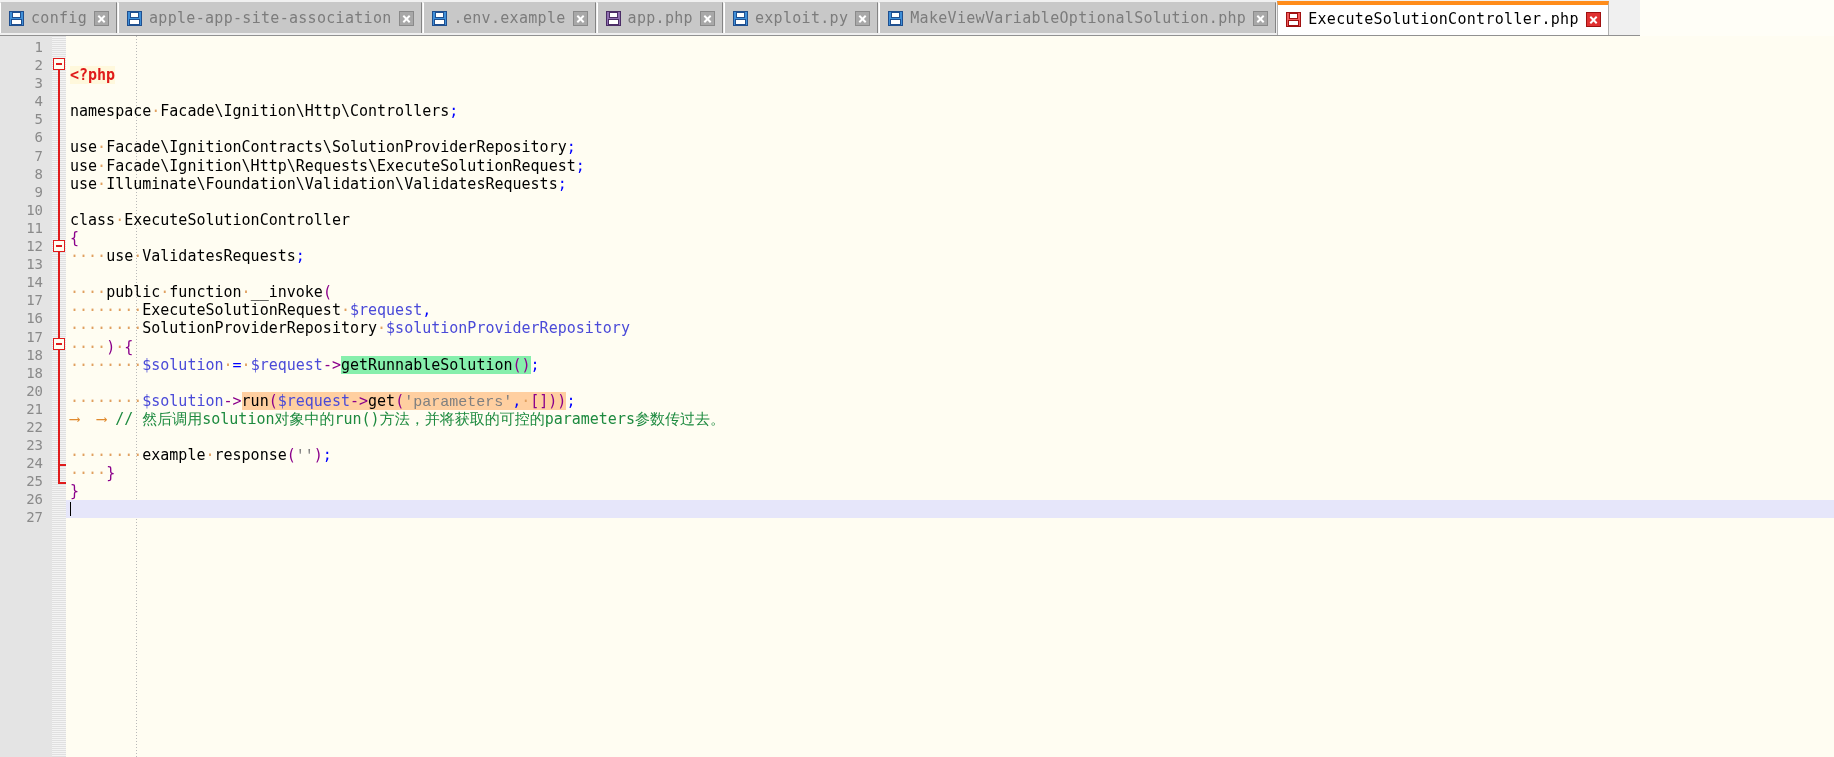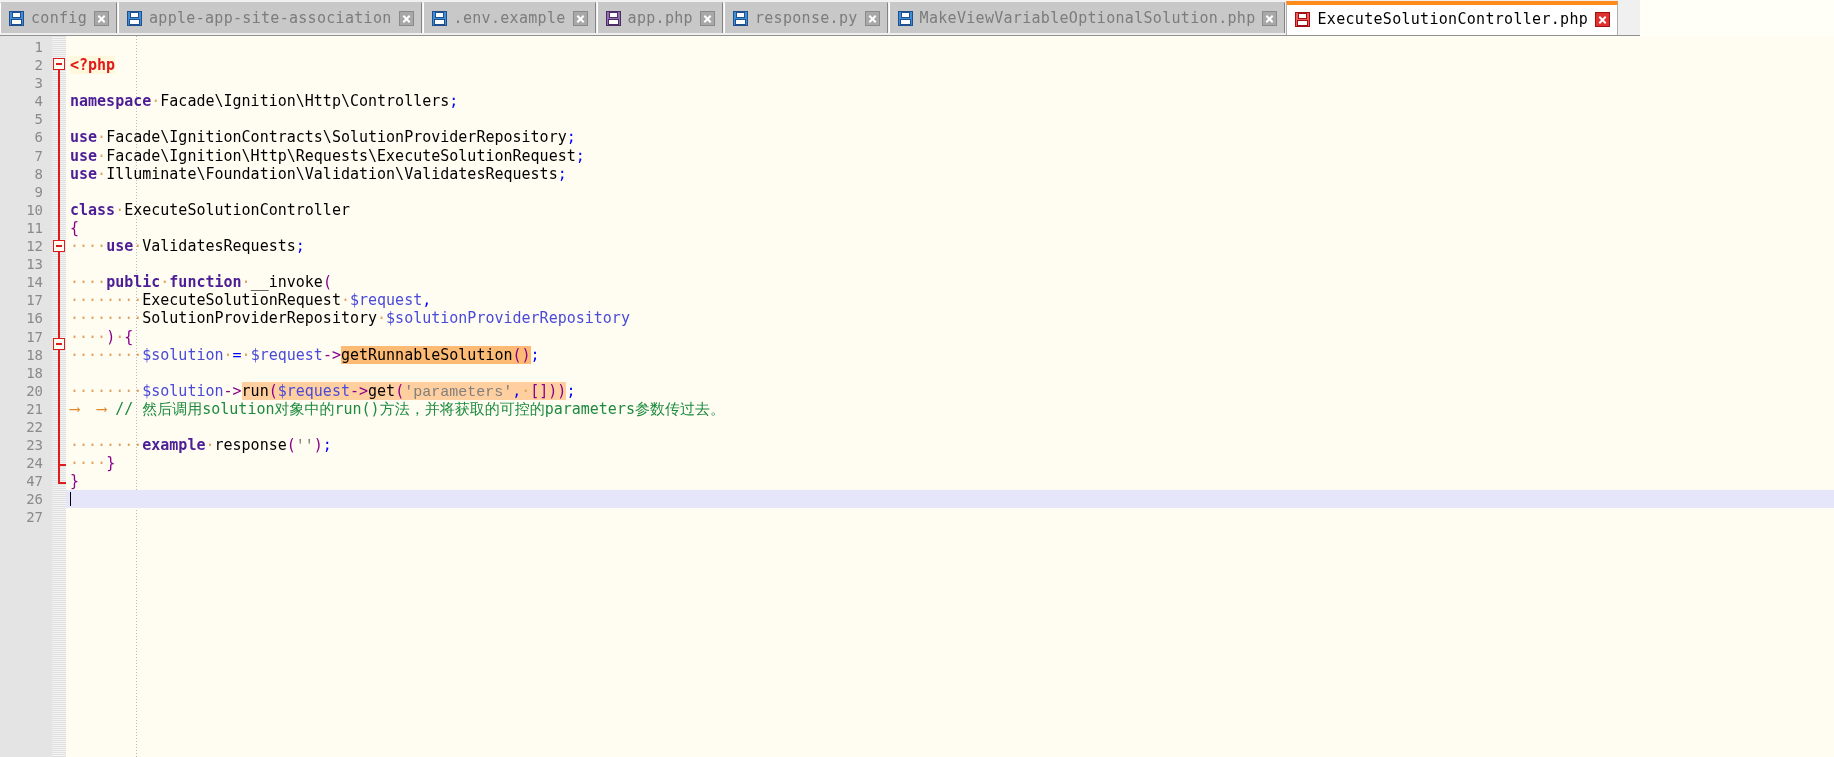--- a/index.html
+++ b/index.html
@@ -77,42 +77,42 @@
   .foldmargin{width:14px;flex:0 0 auto;background:#efefef;position:relative;
      background-image:repeating-linear-gradient(0deg,#e0e0e0 0 1px,#f4f4f4 1px 2px);}
   .foldline{position:absolute;left:6px;width:2px;background:#e01b1b;}
   .foldbox{position:absolute;left:1px;width:12px;height:12px;
      border:1px solid #e01b1b;background:#fffdf2;box-sizing:border-box;}
   .foldbox:before{content:"";position:absolute;left:2px;top:4px;width:6px;height:2px;
      background:#e01b1b;}
   .foldend{position:absolute;left:6px;width:8px;height:2px;background:#e01b1b;}
 
   .codearea{flex:1 1 auto;position:relative;background:#fffdf2;overflow:hidden;}
-  .codelines{padding-top:2px;position:relative;}
+  .codelines{padding-top:12px;position:relative;}
   .cl{height:18.1px;line-height:18.1px;font-size:15px;white-space:pre;
      font-family:"DejaVu Sans Mono","Liberation Mono",monospace;color:#000000;
      padding-left:4px;}
   .cl.caretline{background:#e6e6fa;}
 
   
   .guide{position:absolute;top:0;bottom:0;width:1px;
      background:repeating-linear-gradient(0deg,#b9b9b9 0 1px,transparent 1px 3px);}
 
   
-  .kw{color:#4c1d95;font-weight:bold;}
+  .kw{color:#000000;font-weight:normal;}
   .id{color:#000000;}
   .var{color:#4a4ad8;}
   .op{color:#0000ff;}
   .paren{color:#8b008b;}
   .punc{color:#0000ff;}
   .str{color:#808080;font-family:Liberation Mono, monospace;}
   .cmt{color:#1d8a3f;}
   .sp{color:#e0a060;}
   .tabarrow{color:#e08a2e;}
-  .hl-cyan{background:#fdba74;}
+  .hl-cyan{background:#86efac;}
   .hl-orange{background:#ffcfa0;}
   .phpopen{color:#e01b1b;font-weight:bold;background:#fff8dc;}
   .brace{color:#8b008b;}
   .arrow-op{color:#8b008b;}
   .caret{display:inline-block;width:1px;height:14px;background:#000;
      vertical-align:-2px;}
 </style>
 </head>
 <body>
 
@@ -159,21 +159,21 @@
       <span class="tablabel">app.php</span>
       <span class="xicon"></span>
     </div>
 
     <div class="tab">
       <span class="ficon">
         <i class="body"></i>
           <i class="shutter"></i>
           <i class="label"></i>
       </span>
-      <span class="tablabel">response.py</span>
+      <span class="tablabel">exploit.py</span>
       <span class="xicon"></span>
     </div>
 
     <div class="tab">
       <span class="ficon">
         <i class="body"></i>
           <i class="shutter"></i>
           <i class="label"></i>
       </span>
       <span class="tablabel">MakeViewVariableOptionalSolution.php</span>
@@ -212,21 +212,21 @@
         <div class="lineno">17</div>
         <div class="lineno">16</div>
         <div class="lineno">17</div>
         <div class="lineno">18</div>
         <div class="lineno">18</div>
         <div class="lineno">20</div>
         <div class="lineno">21</div>
         <div class="lineno">22</div>
         <div class="lineno">23</div>
         <div class="lineno">24</div>
-        <div class="lineno">47</div>
+        <div class="lineno">25</div>
         <div class="lineno">26</div>
         <div class="lineno">27</div>
       </div>
     </div>
 
     <div class="foldmargin">
       <div class="foldbox" style="top:22px;"></div>
       <div class="foldline" style="top:34px;height:170px;"></div>
       <div class="foldbox" style="top:204px;"></div>
       <div class="foldline" style="top:216px;height:86px;"></div>

